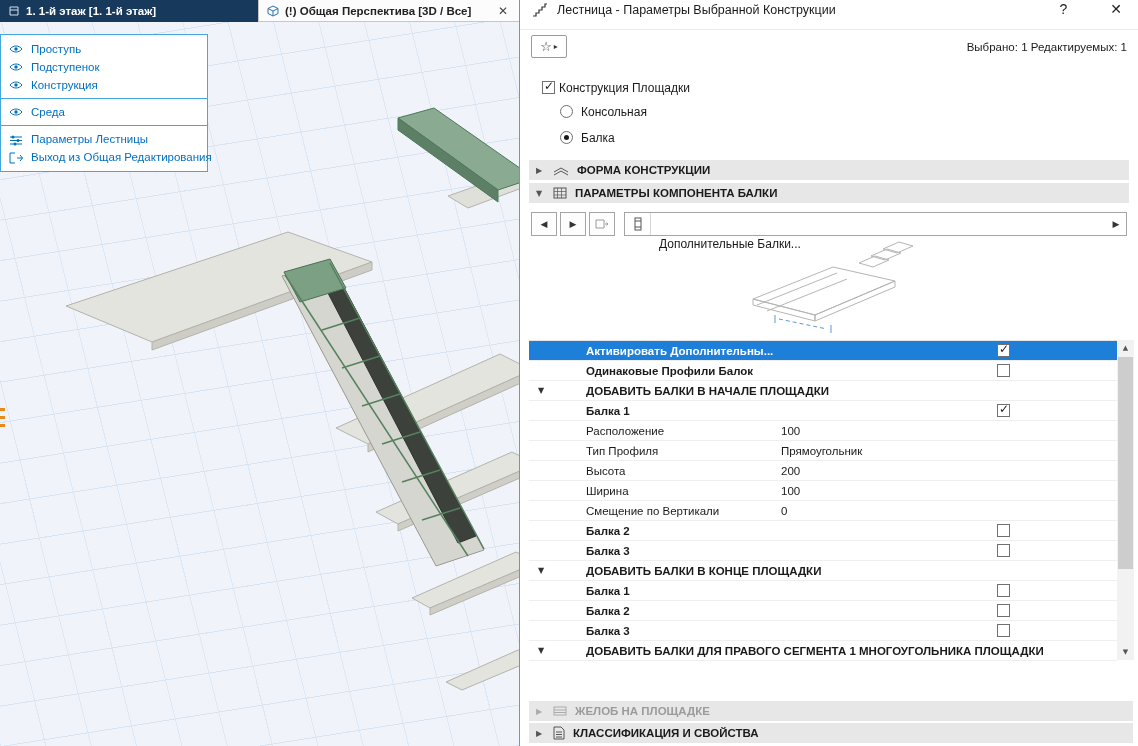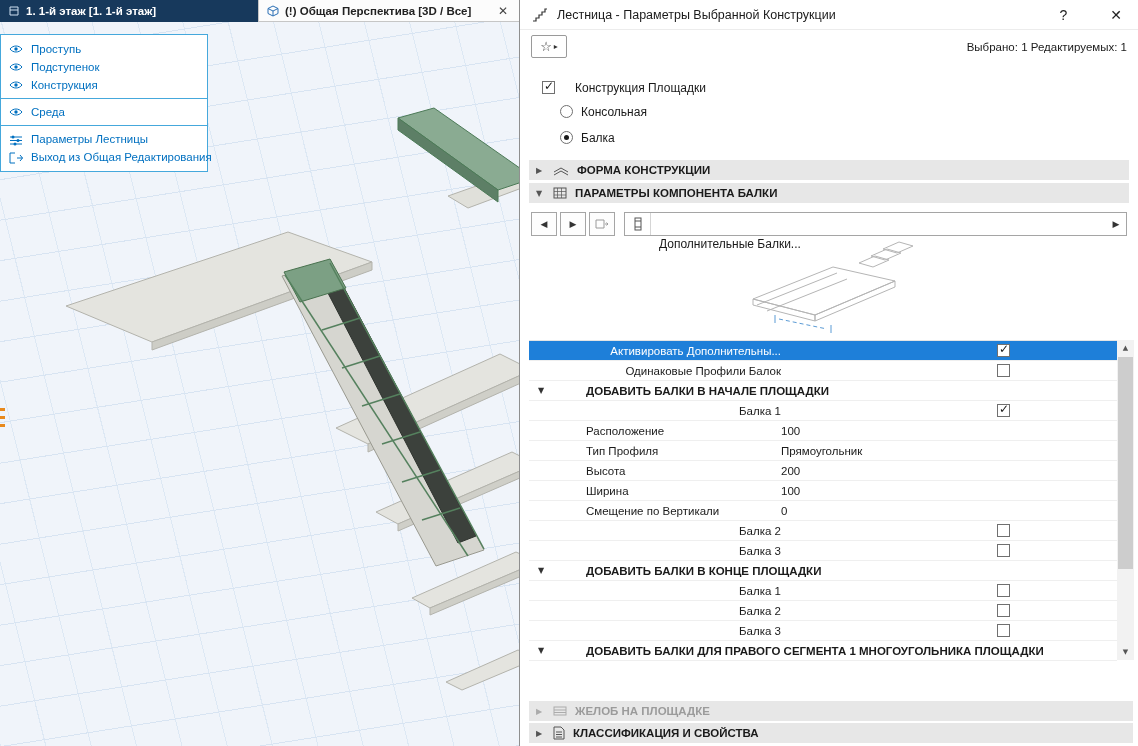--- a/index.html
+++ b/index.html
@@ -28,31 +28,31 @@
   .menu-icon { position: absolute; left: 8px; top: 4px; color: #0070c0; }
   .menu-divider { border-top: 1px solid #45a8dc; margin: 4px 0; }
 
   .edge-marker { position: absolute; left: 0; top: 408px; width: 5px; height: 22px; z-index: 4;
     background: repeating-linear-gradient(#e8891c 0 3px, transparent 3px 8px); }
 
   .ic { display: block; }
 
   
   .dialog { position: absolute; left: 519px; top: 0; width: 619px; height: 746px; background: #fff; border-left: 1px solid #8f8f8f; font-size: 12px; }
-  .titlebar { height: 30px; display: flex; align-items: center; gap: 9px; padding: 0 12px; border-bottom: 1px solid #ececec; }
+  .titlebar { height: 30px; display: flex; align-items: flex-end; gap: 9px; padding: 12px 12px; border-bottom: 1px solid #ececec; }
   .title-text { font-size: 12.5px; }
   .help-btn { margin-left: auto; font-size: 14px; color: #222; padding: 0 4px; }
   .close-btn { margin-left: 26px; font-size: 14px; color: #222; padding: 0 4px; }
 
   .toolbar { height: 33px; display: flex; align-items: center; padding: 0 11px; }
   .fav-btn { width: 36px; height: 23px; border: 1px solid #9a9a9a; border-radius: 2px; background: #fff; display: flex; align-items: center; justify-content: center; gap: 2px; font-size: 13px; color: #333; }
   .fav-btn .arr { font-size: 8px; }
   .sel-status { margin-left: auto; font-size: 11.5px; }
 
-  .chk-row { display: flex; align-items: center; gap: 20px; margin: 17px 0 9px 22px; height: 15px; }
+  .chk-row { display: flex; align-items: center; gap: 4px; margin: 17px 0 9px 22px; height: 15px; }
   .checkbox { width: 13px; height: 13px; border: 1px solid #707070; background: #fff; position: relative; flex: none; }
   .checkbox.checked::after { content: "✓"; position: absolute; left: 1px; top: -2px; font-size: 12px; line-height: 13px; color: #1a1a1a; font-family: "DejaVu Sans", sans-serif; }
   .radio-row { display: flex; align-items: center; gap: 8px; margin: 0 0 11px 40px; height: 15px; }
   .radio-row:first-of-type { margin-top: 6px; }
   .radio { width: 13px; height: 13px; border: 1px solid #707070; border-radius: 50%; background: #fff; position: relative; flex: none; }
   .radio.checked::after { content: ""; position: absolute; left: 3px; top: 3px; width: 5px; height: 5px; border-radius: 50%; background: #1a1a1a; }
 
   .sect { height: 20px; margin: 3px 9px 0 9px; background: #e7e7e7; display: flex; align-items: center; gap: 8px; padding: 0 7px; }
   .sect.first { margin-top: 15px; }
   .sect .tri { font-size: 8px; color: #555; width: 9px; }
@@ -72,21 +72,21 @@
   .preview { height: 98px; display: flex; align-items: center; justify-content: center; margin-top: 4px; }
 
   .tablewrap { display: flex; margin: 2px 4px 0 9px; }
   .rows { flex: 1; border-top: 1px solid #e4e4e4; min-width: 0; }
   .trow { height: 20px; display: flex; align-items: center; border-bottom: 1px solid #efefef; font-size: 11.5px; }
   .c-icon { width: 57px; flex: none; }
   .c-label { width: 195px; flex: none; white-space: nowrap; overflow: hidden; }
   .c-label.wide { width: auto; flex: 1; }
   .c-value { flex: 1; white-space: nowrap; overflow: hidden; }
   .c-check { width: 120px; flex: none; display: flex; }
-  .trow.bold .c-label { font-weight: normal; text-align: right; }
+  .trow.bold .c-label { font-weight: bold; }
   .trow.grp { font-weight: bold; }
   .g-tri { width: 57px; flex: none; padding-left: 9px; font-size: 8px; color: #333; }
   .trow.selected { background: #1e7fd9; }
   .trow.selected .c-label { color: #fff; }
 
   .scrollbar { width: 17px; height: 320px; background: #f2f2f2; position: relative; flex: none; }
   .sb-btn { position: absolute; left: 0; width: 17px; height: 16px; display: flex; align-items: center; justify-content: center; font-size: 7px; color: #555; }
   .sb-up { top: 0; } .sb-down { bottom: 0; }
   .sb-thumb { position: absolute; left: 1px; width: 15px; top: 17px; height: 212px; background: #cdcdcd; }
 

